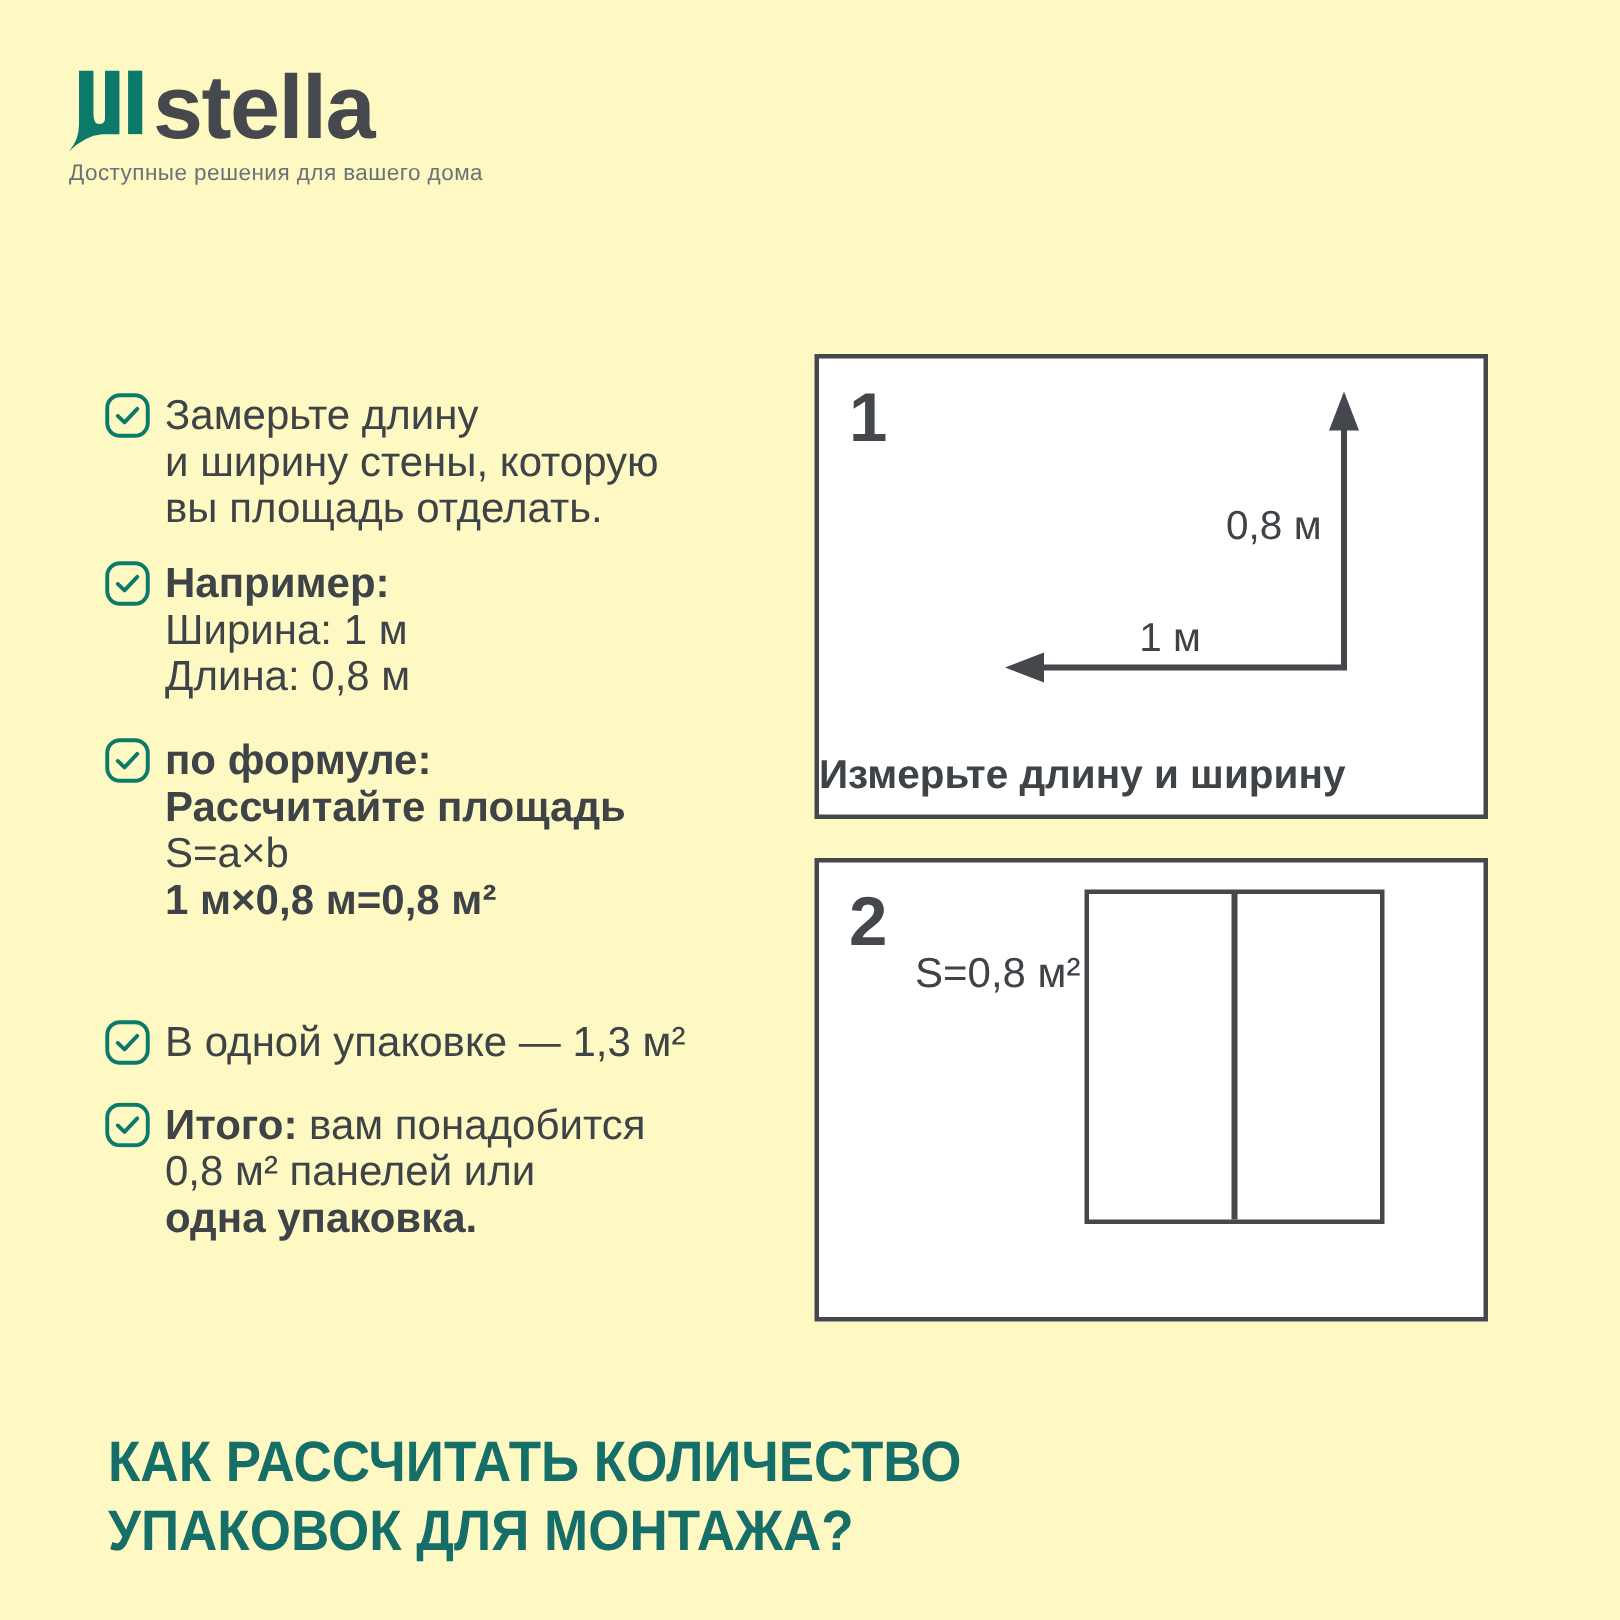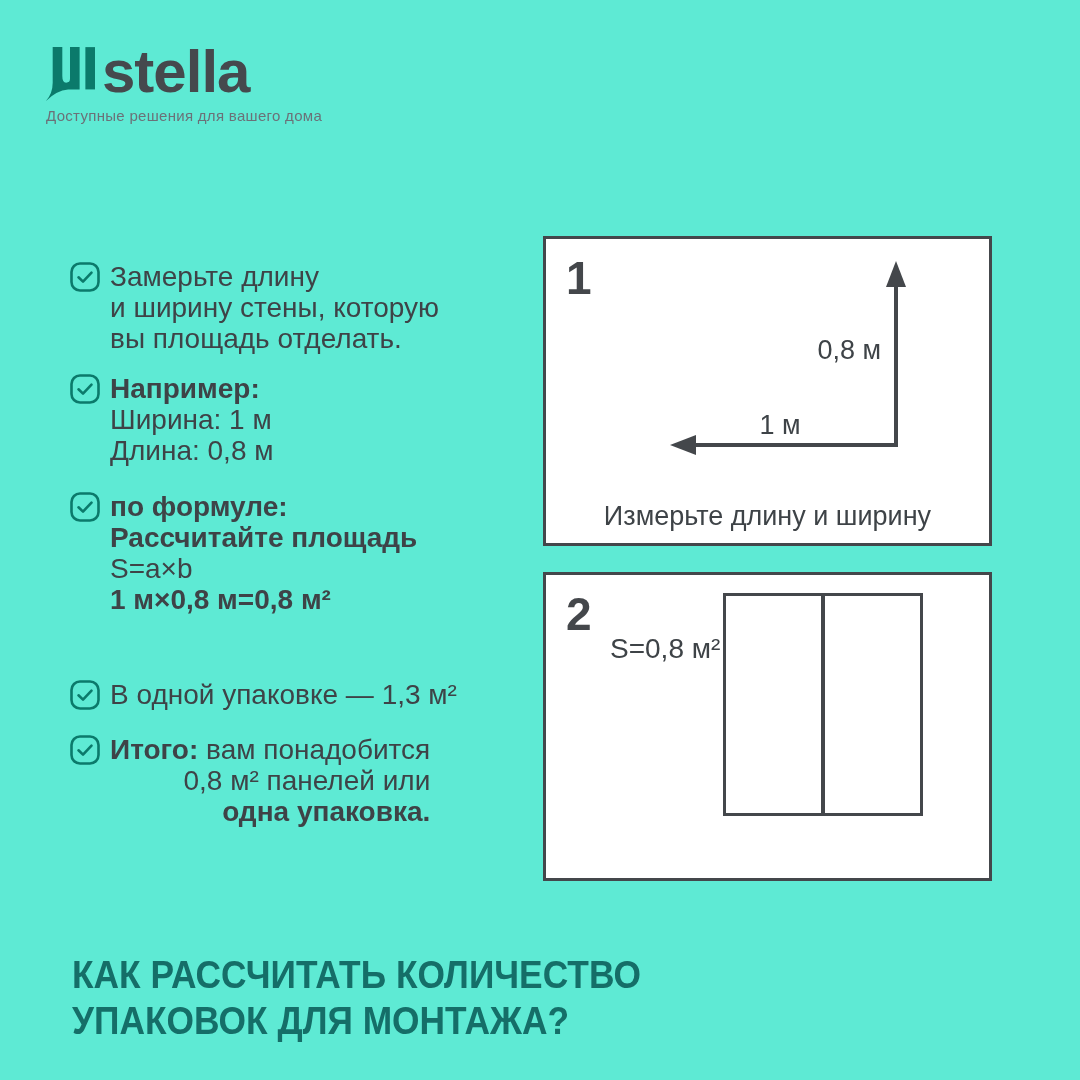--- a/index.html
+++ b/index.html
@@ -1,17 +1,17 @@
 <!DOCTYPE html>
 <html style="--accent: #0b7a6b; --heading: #156e68; --text: #3e4347; --muted: #6b7178; --border: #44474b;"><head>
 <meta charset="utf-8">
 <style>
   html,body{margin:0;padding:0;background:#ffffff;}
   .canvas{
-    position:relative;width:1080px;height:1080px;background:#5eead4;
+    position:relative;width:1080px;height:1080px;background:#fef9c3;
     font-family:"Liberation Sans",sans-serif;overflow:hidden;color:var(--text);
   }
   
   .logo-mark{position:absolute;left:45px;top:46px;color:var(--accent);}
   .brand{
     position:absolute;left:102px;top:40px;font-size:60px;line-height:64px;
     font-weight:600;letter-spacing:-1px;color:#45494d;
   }
   .tagline{
     position:absolute;left:46px;top:107px;font-size:15px;letter-spacing:.3px;color:var(--muted);
@@ -22,22 +22,22 @@
   .ct{font-size:28px;line-height:31px;color:var(--text);}
   .b{font-weight:700;}
   .sb{font-weight:700;}
   
   .step-box{
     position:absolute;left:543px;width:449px;border:3px solid var(--border);
     box-sizing:border-box;background:#fff;
   }
   .step-number{position:absolute;left:20px;top:12px;font-size:46px;font-weight:700;color:var(--border);}
   .step-caption{
-    position:absolute;left:0;right:0;bottom:11px;text-align:center;
-    font-size:27px;font-weight:400;color:var(--text);
+    position:absolute;left:0;right:0;bottom:11px;
+    font-size:27px;font-weight:700;color:var(--text);
   }
   .arrow-svg{position:absolute;left:0;top:0;color:var(--border);}
   .dim-label{position:absolute;font-size:27px;color:var(--text);}
   .area-label{position:absolute;left:64px;top:58px;font-size:28px;color:var(--text);}
   .panel-rect{
     position:absolute;left:177px;top:18px;width:200px;height:223px;
     border:3px solid var(--border);box-sizing:border-box;
   }
   .panel-divider{
     position:absolute;left:50%;top:0;bottom:0;width:4px;margin-left:-2px;
@@ -112,21 +112,21 @@
       <svg width="30" height="30" viewBox="0 0 30 30">
           <rect x="1.5" y="1.5" width="27" height="27" rx="8.5" fill="none" stroke="currentColor" stroke-width="2.6"></rect>
           <path d="M8.5 15.3 L13 19.6 L21.5 10.6" fill="none" stroke="currentColor" stroke-width="2.6" stroke-linecap="round" stroke-linejoin="round"></path>
         </svg>
     </span>
     <div class="ct">
       <div>В одной упаковке — 1,3 м²</div>
     </div>
   </div>
 
-  <div class="check-item" style="top:734px;text-align:right;">
+  <div class="check-item" style="top:734px;">
     <span class="check-icon">
       <svg width="30" height="30" viewBox="0 0 30 30">
           <rect x="1.5" y="1.5" width="27" height="27" rx="8.5" fill="none" stroke="currentColor" stroke-width="2.6"></rect>
           <path d="M8.5 15.3 L13 19.6 L21.5 10.6" fill="none" stroke="currentColor" stroke-width="2.6" stroke-linecap="round" stroke-linejoin="round"></path>
         </svg>
     </span>
     <div class="ct">
       <div><span class="b">Итого:</span><span> вам понадобится</span></div>
       <div>0,8 м² панелей или</div>
       <div class="b">одна упаковка.</div>

